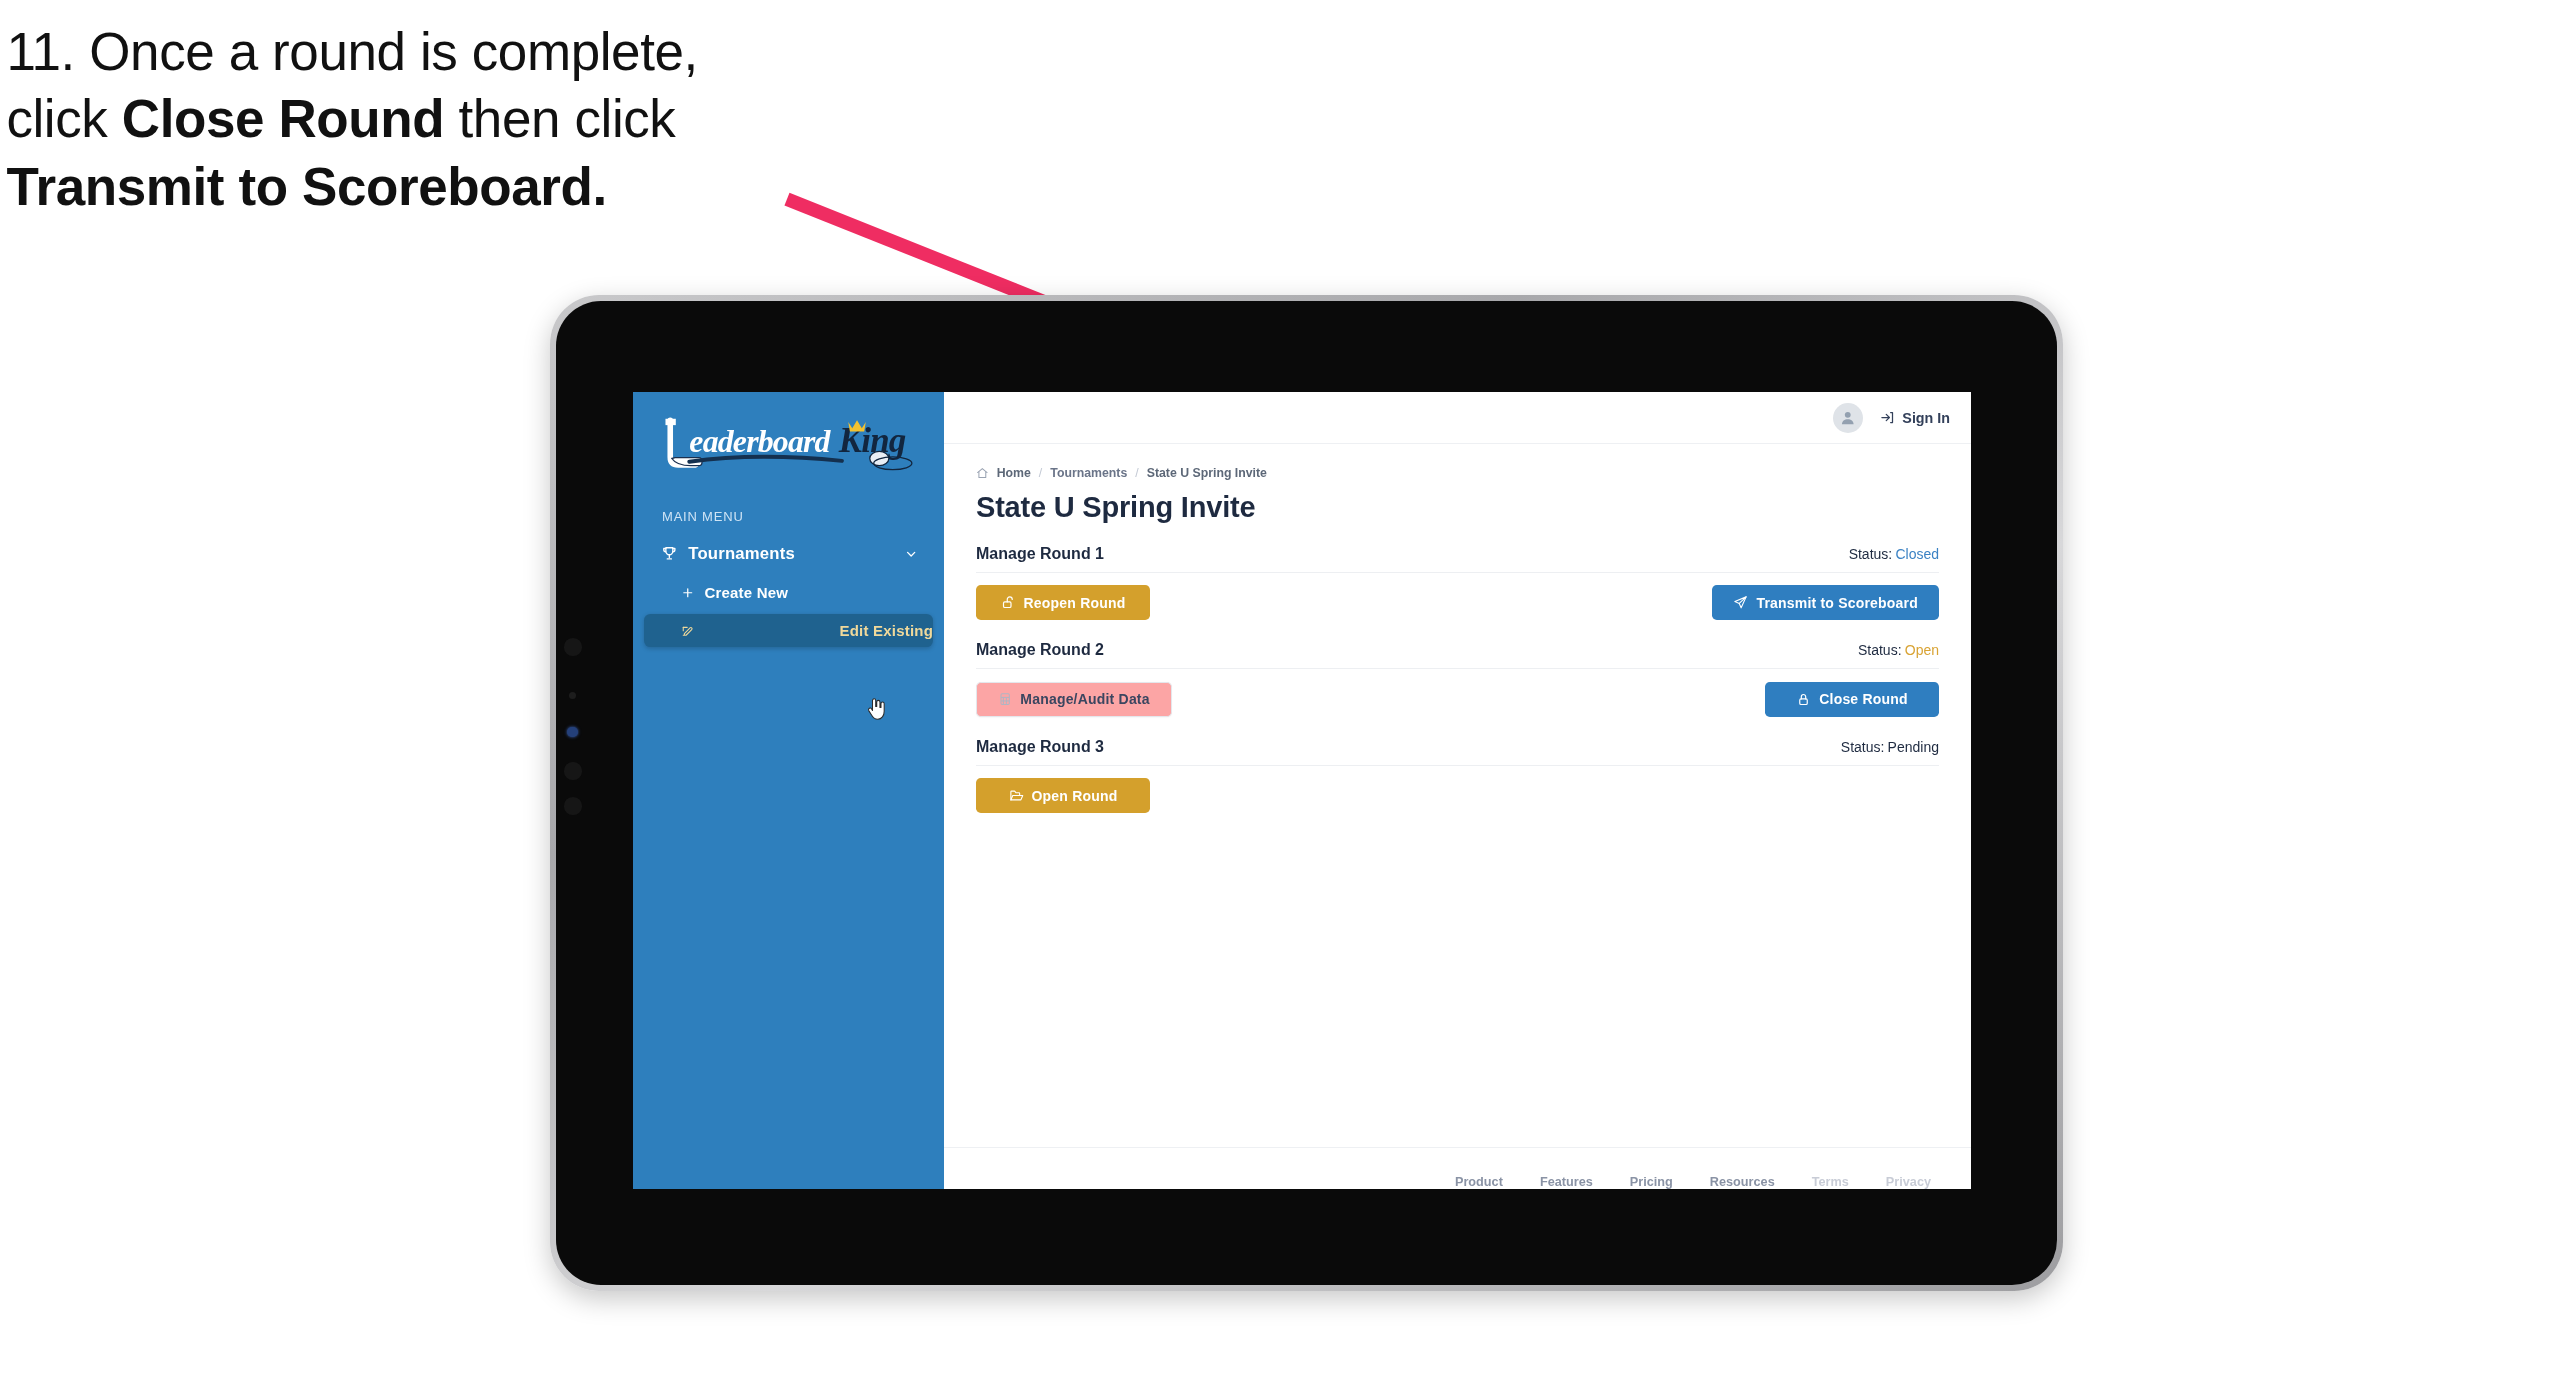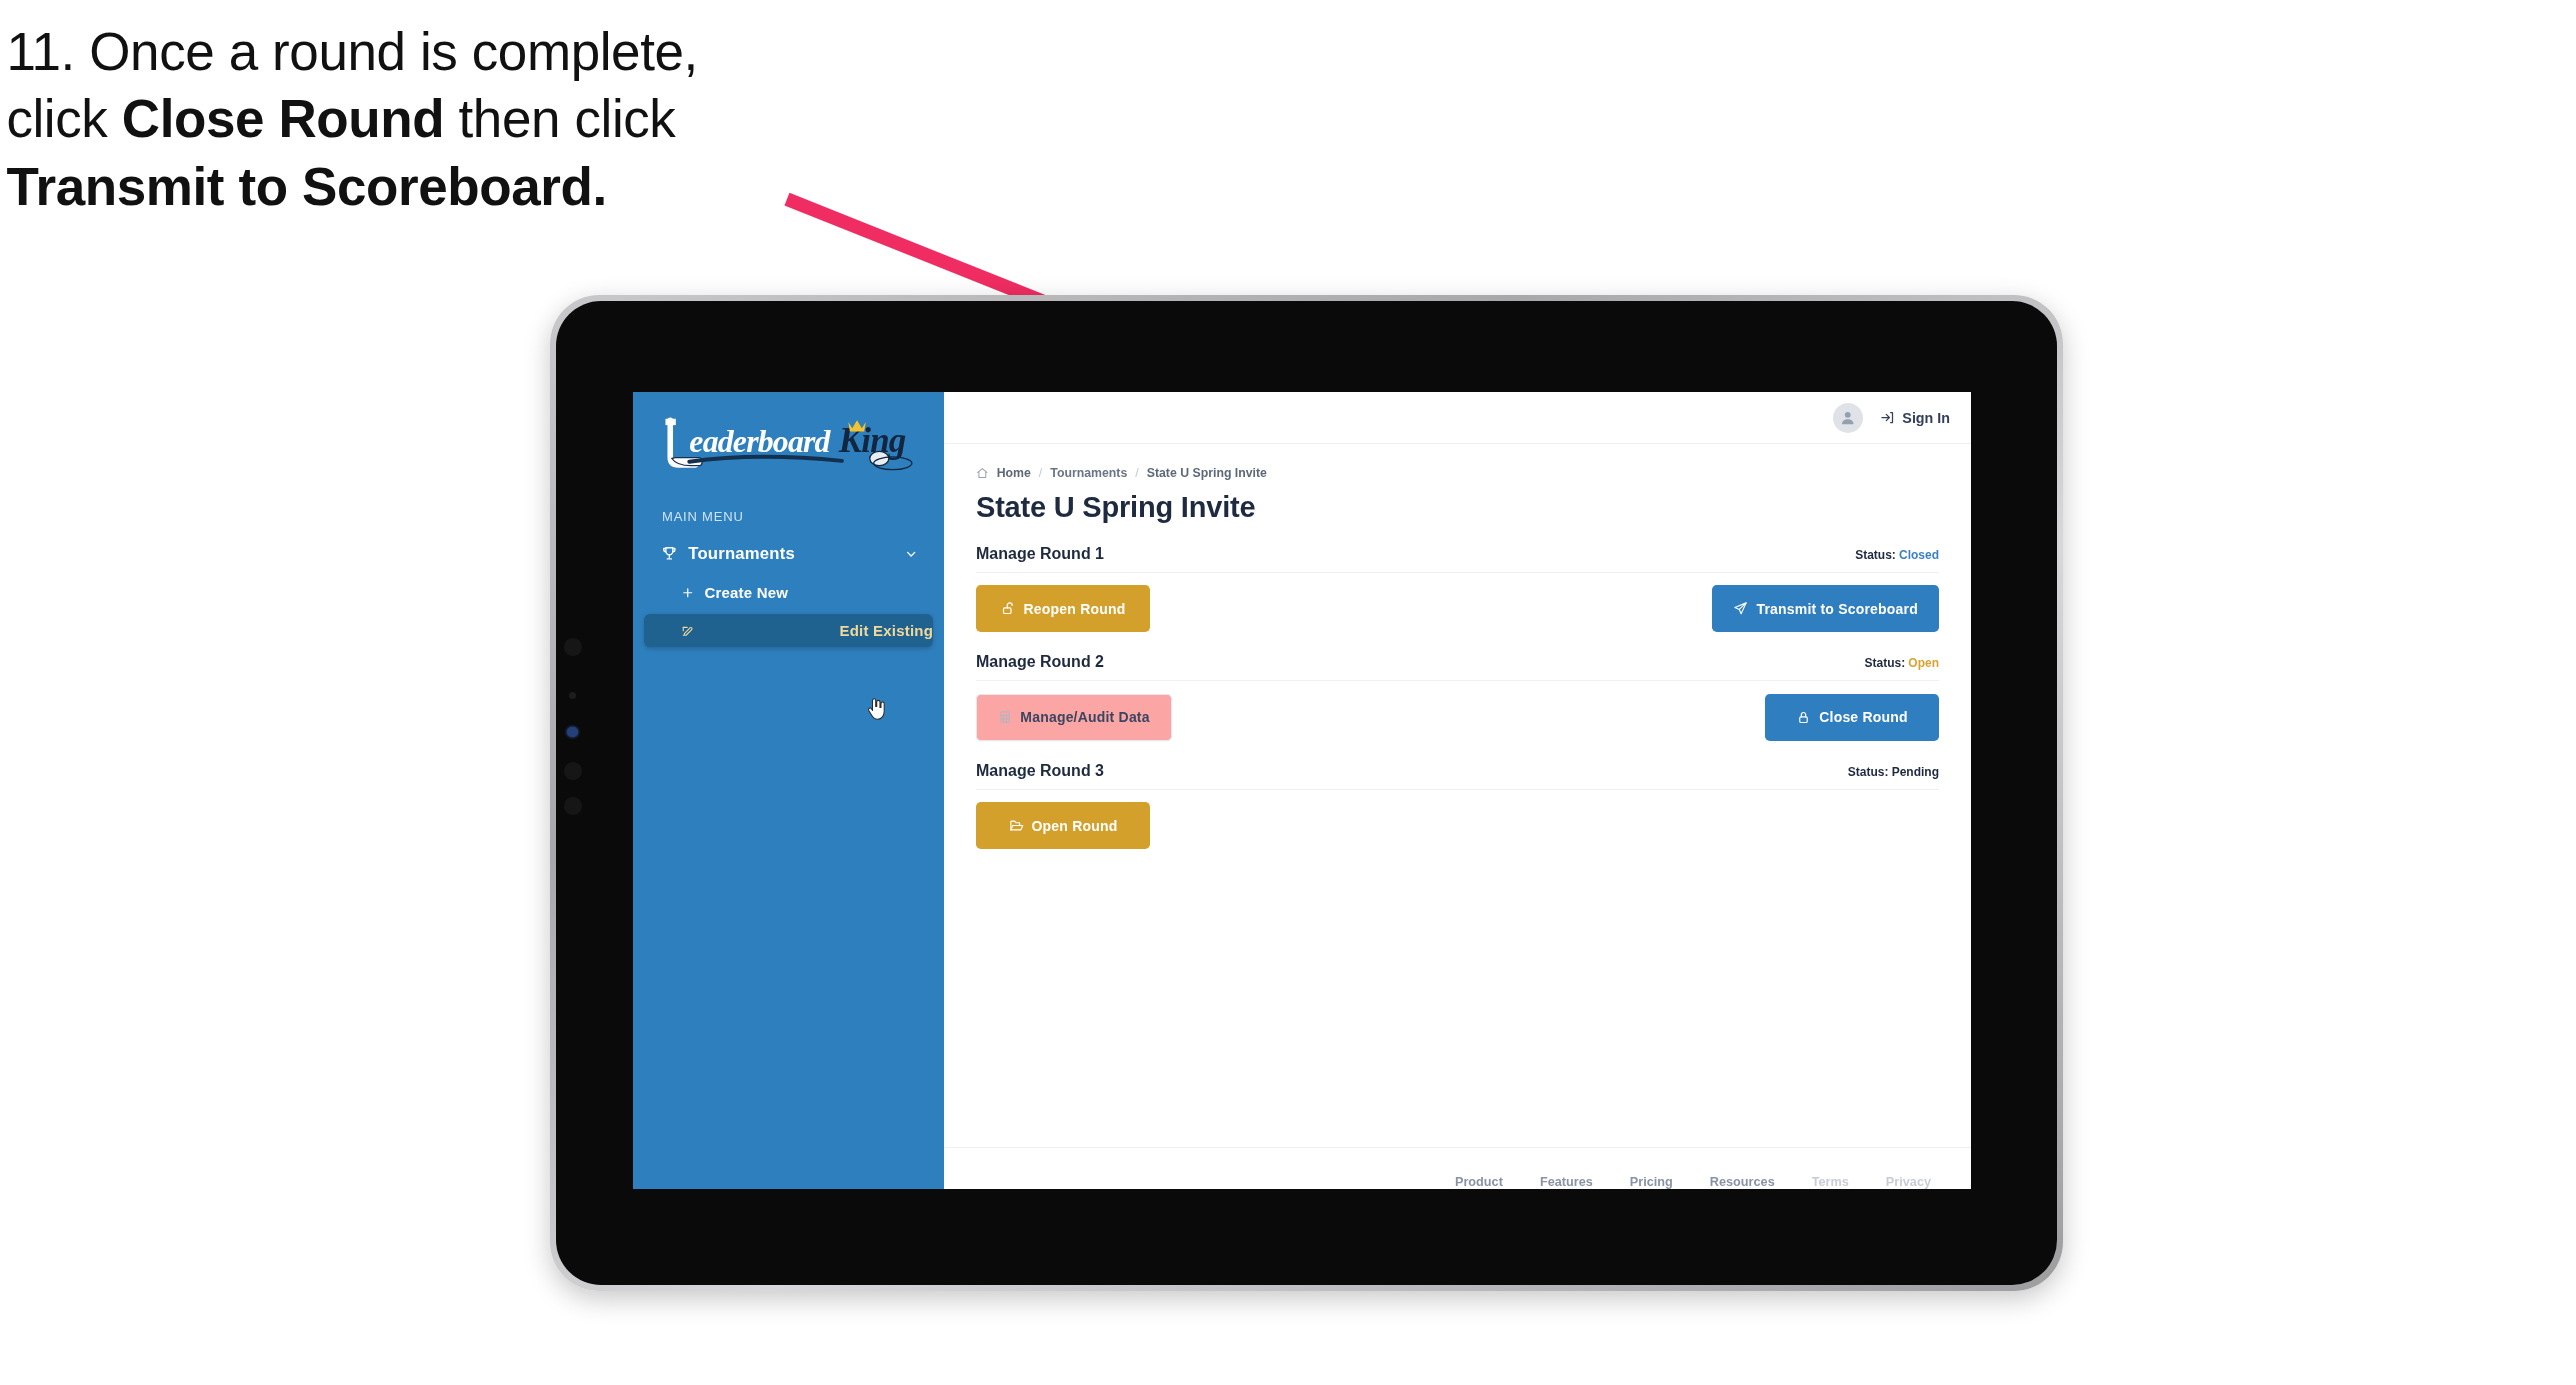--- a/index.html
+++ b/index.html
@@ -249,22 +249,22 @@
     justify-content: space-between;
     padding-bottom: 8.8px;
     border-bottom: 0.8px solid #edeff2;
   }
   .round-name {
     font-size: 16px;
     font-weight: bold;
     color: #1e2a40;
   }
   .round-status {
-    font-size: 12px;
-    font-weight: bold;
+    font-size: 14px;
+    font-weight: normal;
     color: #1e2a40;
     text-align: right;
   }
   .round-status .val { margin-left: 3.2px; }
   .val.closed  { color: #3b82c4; }
   .val.open    { color: #d9a333; }
   .val.pending { color: #1e2a40; }
 
   .round-actions {
     display: flex;
@@ -272,21 +272,21 @@
     justify-content: space-between;
     margin-top: 12.7px;
     min-height: 35px;
   }
 
   .btn {
     display: inline-flex;
     align-items: center;
     justify-content: center;
     gap: 8px;
-    height: 47px;
+    height: 35px;
     padding: 0 21px;
     border-radius: 4.8px;
     font-size: 14px;
     font-weight: bold;
     letter-spacing: 0.2px;
     border: none;
     cursor: pointer;
     font-family: "Liberation Sans", sans-serif;
     white-space: nowrap;
   }

